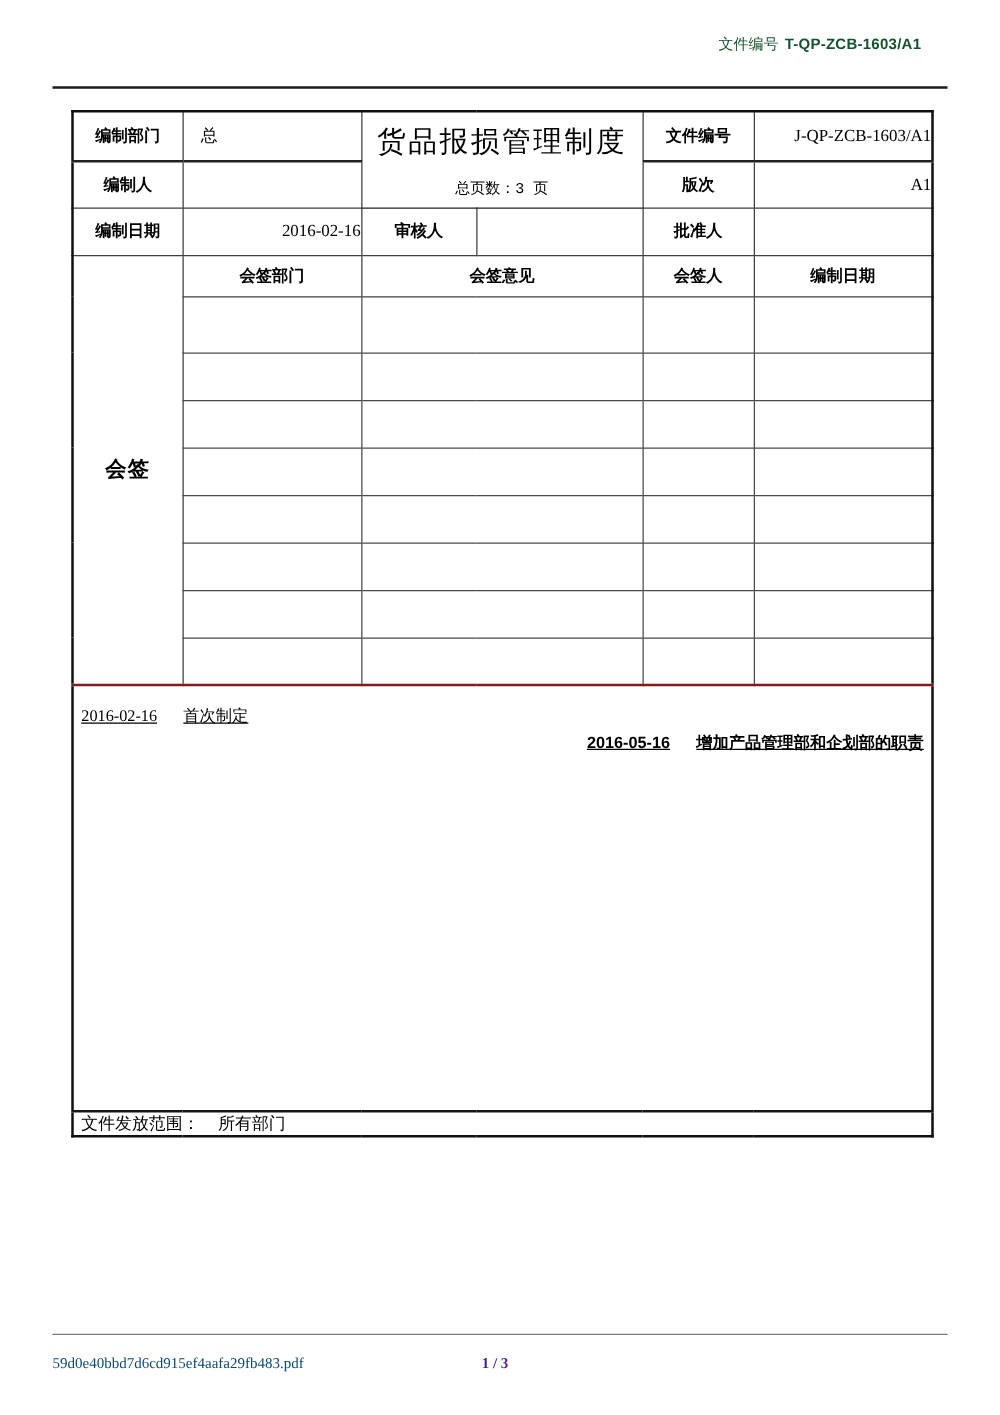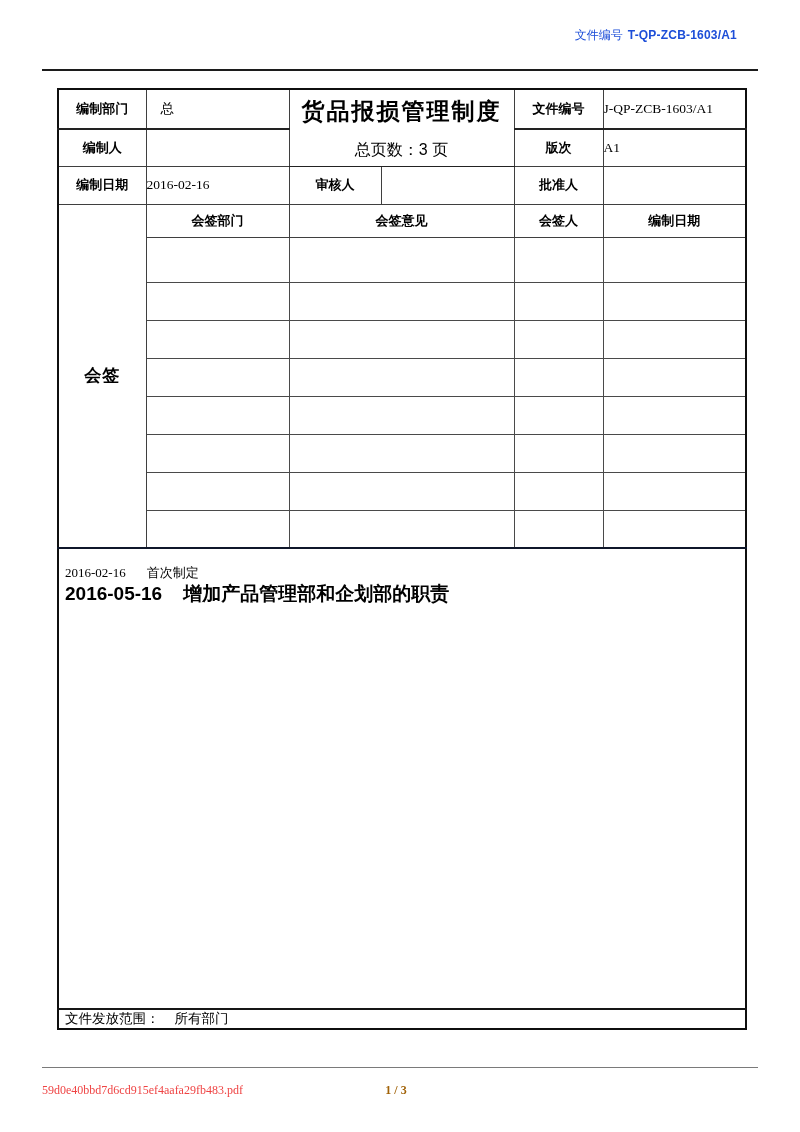--- a/index.html
+++ b/index.html
@@ -8,21 +8,21 @@
     position:relative;
     width:800px; height:1132px;
     background:#ffffff;
     font-family:"Liberation Sans", sans-serif;
     color:#000;
     overflow:hidden;
   }
   
   .doc-header {
     position:absolute; top:27px; right:63px;
-    font-size:12px; color:#1d4ed8; white-space:nowrap;
+    font-size:12px; color:#14532d; white-space:nowrap;
   }
   .doc-header .code { font-weight:bold; margin-left:5px; letter-spacing:0.2px; }
   .header-rule {
     position:absolute; left:42px; top:69px; width:716px;
     border-top:2px solid #1c1c1c;
   }
 
   
   table.doc-table {
     position:absolute; left:57px; top:88px; width:688px;
@@ -32,79 +32,80 @@
   .doc-table td {
     border:1px solid #3f3f3f;
     padding:0; overflow:hidden;
     vertical-align:middle;
   }
   .lbl {
     font-weight:bold; font-size:13px; text-align:center;
     font-family:"Liberation Sans", sans-serif;
   }
   .val {
-    font-size:13.5px; text-align:left;
+    font-size:13.5px; text-align:right;
     font-family:"Liberation Serif", serif;
   }
   .val.left { text-align:left; padding-left:14px; }
 
   tr.r1 > td { height:40px; border-bottom-width:2px; border-bottom-color:#222; }
   tr.r2 > td { height:37px; }
   tr.r3 > td { height:38px; }
   tr.cs-header > td { height:33px; }
   tr.cs-row > td { height:38px; border-color:#4a4a4a; }
   tr.cs-row.first > td { height:45px; }
-  tr.history-row > td { height:461px; border-top:2px solid #0f172a; }
+  tr.history-row > td { height:341px; border-top:2px solid #7f1d1d;text-decoration:underline; }
   tr.dist-row > td { height:19px; border-top:2px solid #161616; }
 
   .titlecell { text-align:center; vertical-align:middle; border-bottom-width:1px !important; }
   .doc-title {
-    font-size:23px; font-weight:bold; letter-spacing:2px;
+    font-size:23px; font-weight:normal; letter-spacing:2px;
     font-family:"Liberation Serif", serif; margin-top:1px;
   }
   .pages {
-    font-size:16px; margin-top:13px;
-    font-family:Liberation Sans, sans-serif;
+    font-size:12px; margin-top:13px;
+    font-family:Liberation Mono, monospace;
   }
   .huiqian { font-size:17px; letter-spacing:1px; }
 
   .history-cell {
     vertical-align:top !important; text-align:left;
     padding:13px 6px 0 6px !important;
   }
   .hist-line {
     font-size:13px; line-height:21px;
     font-family:"Liberation Serif", serif; white-space:nowrap;
   }
   .hist-line.bold {
-    font-weight:bold; font-size:19px;
+    font-weight:bold; font-size:13px;
     font-family:"Liberation Sans", sans-serif;
+    text-align:right;
   }
   .hist-line .desc { margin-left:21px; }
 
   .dist-cell {
     text-align:left; padding-left:6px !important;
     font-size:13.5px; font-family:"Liberation Serif", serif;
   }
   .dist-cell .dist-val { margin-left:15px; }
 
   
   .footer-rule {
     position:absolute; left:42px; top:1067px; width:716px;
     border-top:1px solid #7a7a7a;
   }
   .footer-filename {
     position:absolute; left:42px; top:1083px;
-    font-size:12px; color:#ef4444;
+    font-size:12px; color:#0c4a6e;
     font-family:"Liberation Serif", serif;
   }
   .footer-page {
     position:absolute; left:0; top:1083px; width:792px;
     text-align:center; font-weight:bold; font-size:12px;
-    font-family:"Liberation Serif", serif; color:#a16207;
+    font-family:"Liberation Serif", serif; color:#4c1d95;
   }
 </style>
 </head>
 <body>
 
 <div class="page">
 
   <div class="doc-header">
     <span>文件编号</span><span class="code">T-QP-ZCB-1603/A1</span>
   </div>

